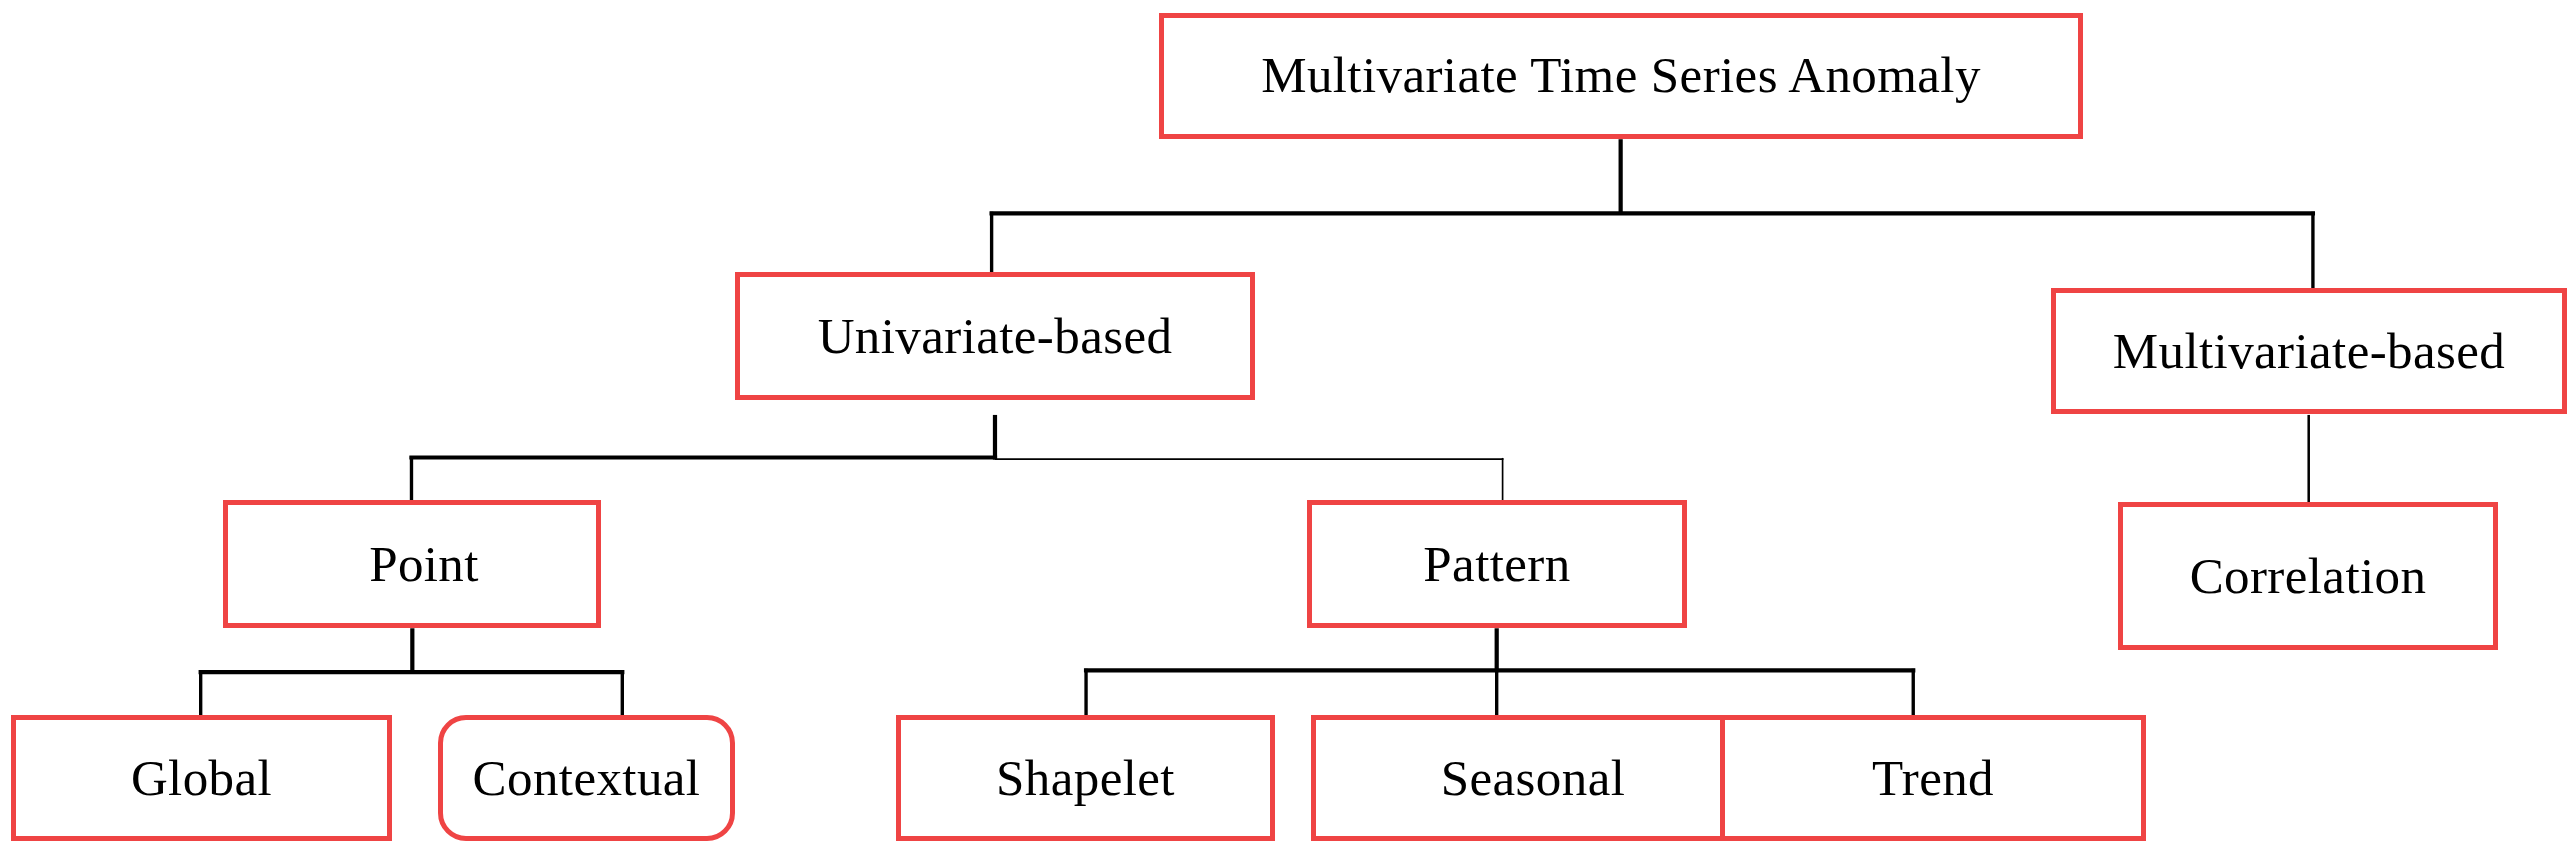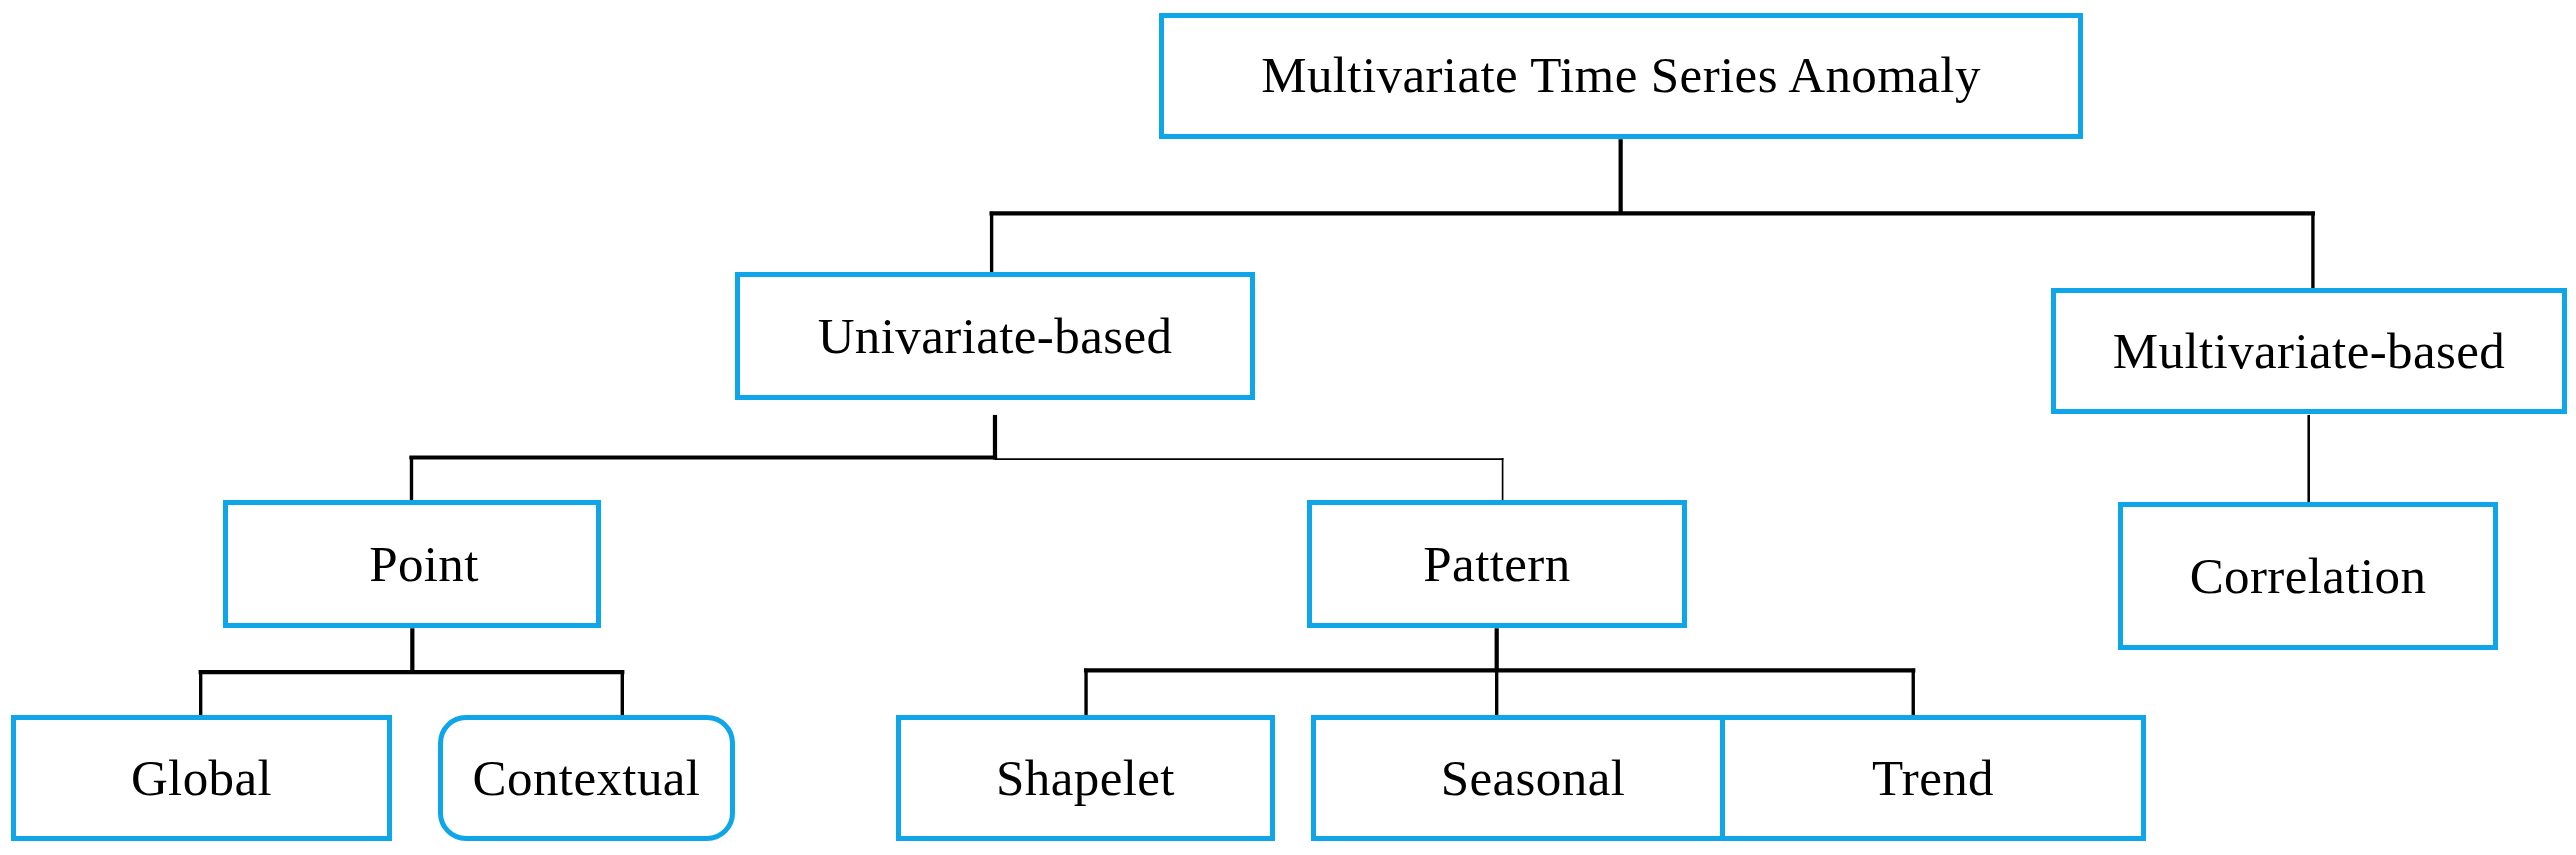--- a/index.html
+++ b/index.html
@@ -18,21 +18,21 @@
   .connectors {
     position: absolute;
     left: 0;
     top: 0;
     width: 2576px;
     height: 856px;
   }
   .node {
     position: absolute;
     box-sizing: border-box;
-    border: 5px solid #0ea5e9;
+    border: 5px solid #ef4444;
     background: #ffffff;
     display: flex;
     align-items: center;
     justify-content: center;
     font-family: Liberation Serif, serif;
   }
   .node-label {
     color: #000000;
     font-size: 51px;
     line-height: 1;

